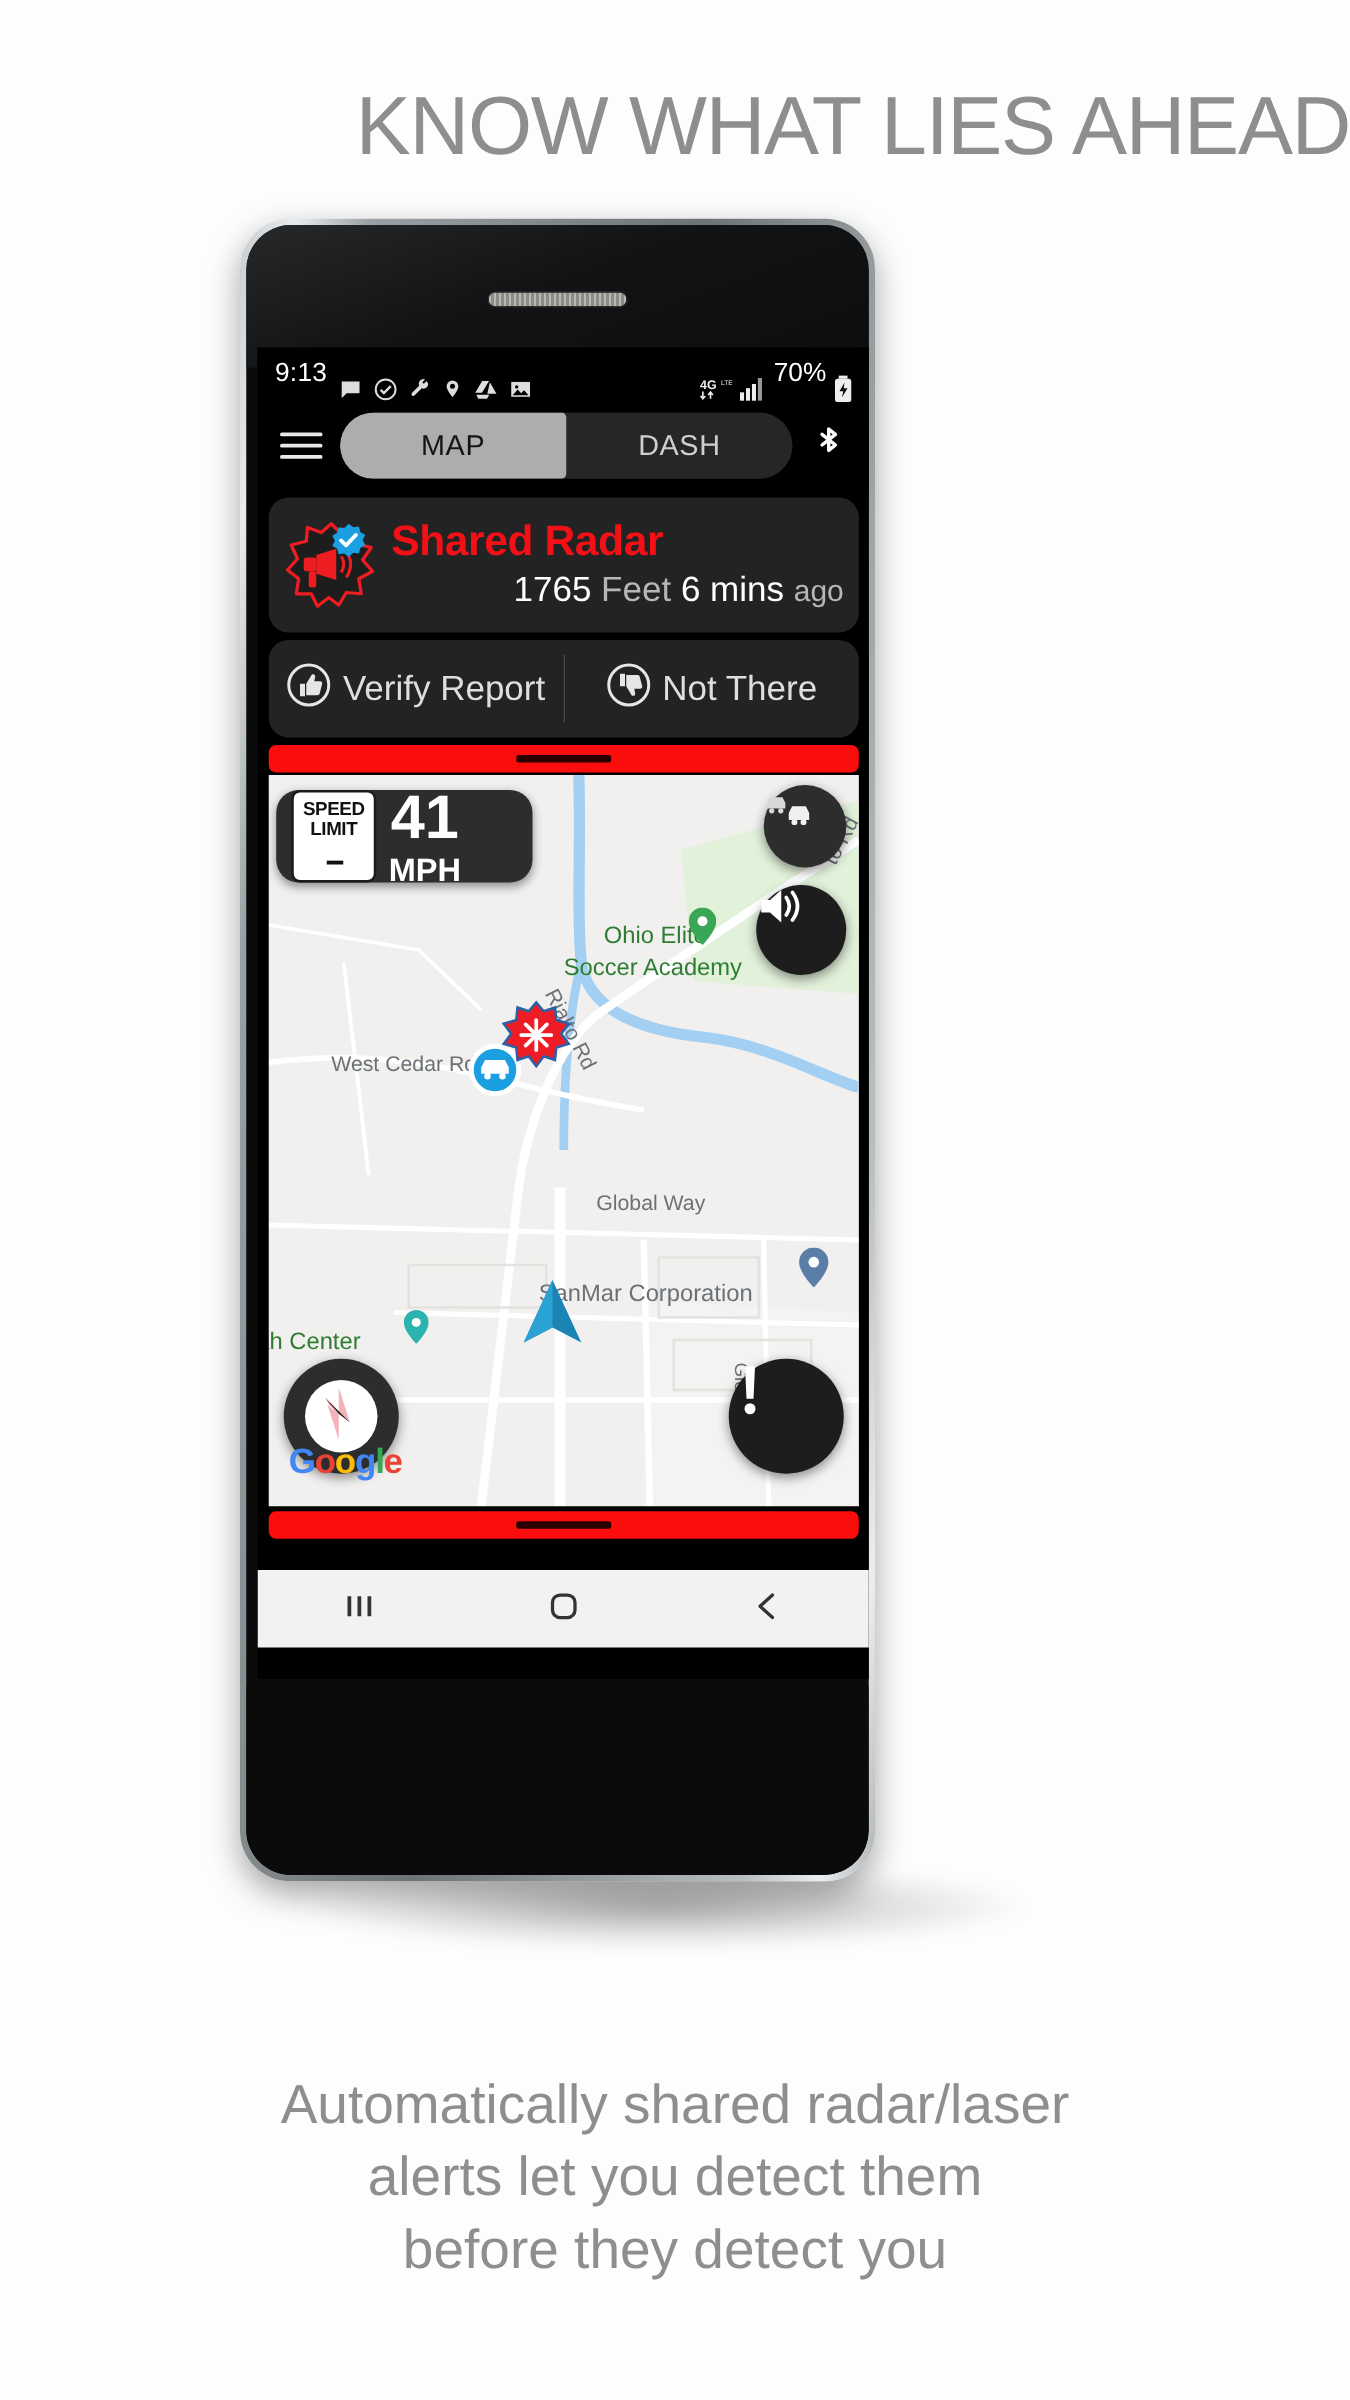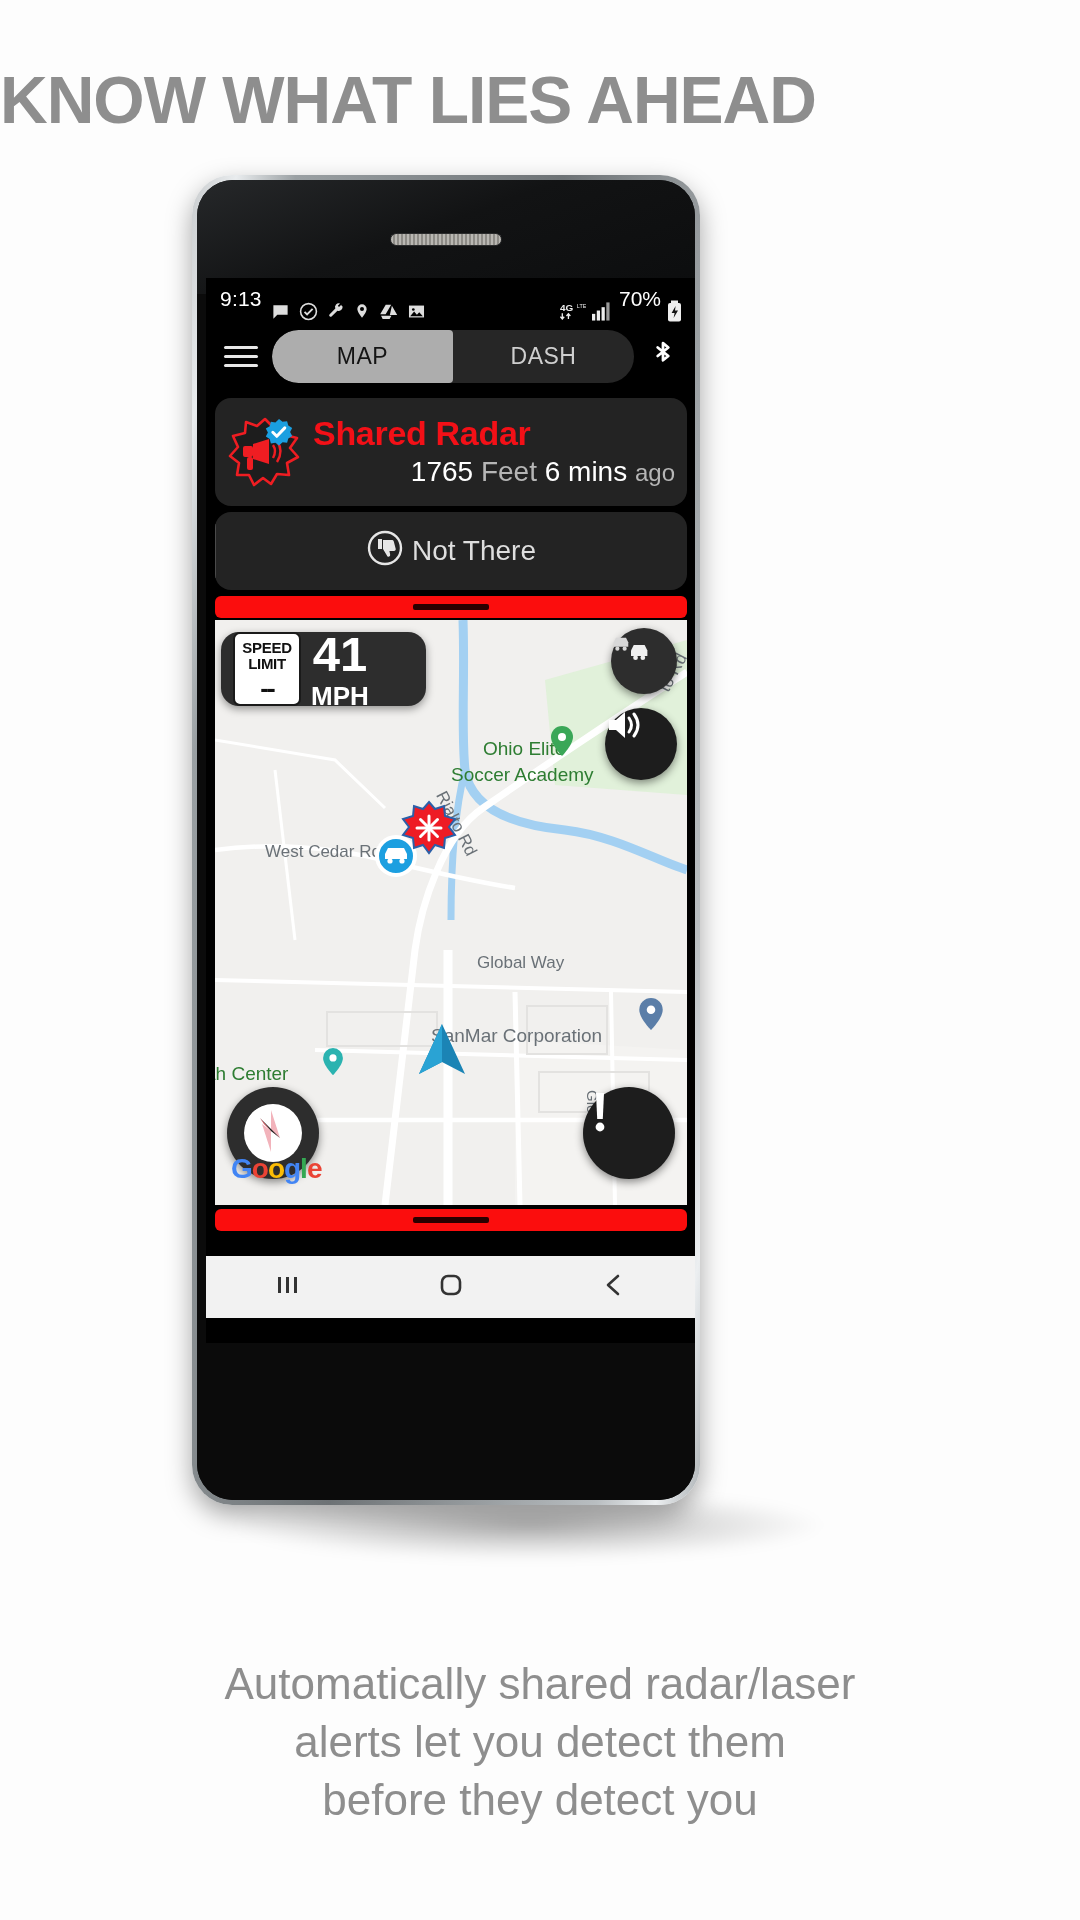--- a/index.html
+++ b/index.html
@@ -7,23 +7,23 @@
     width: 1080px; height: 1920px;
     background: #ffffff;
     font-family: "Liberation Sans", sans-serif;
     overflow: hidden;
   }
   #root { position: relative; width: 1080px; height: 1920px; background: #fdfdfd; }
 
   
   .headline {
     position: absolute; top: 62px; left: 0; width: 1080px;
-    text-align: left;
+    text-align: right;
     font-size: 66px; letter-spacing: -1px;
-    color: #8e8e8e; font-weight: 700;
+    color: #8e8e8e; font-weight: 400;
     font-family: "Liberation Sans", sans-serif;
   }
 
   
   .caption {
     position: absolute; top: 1655px; left: 0; width: 1080px;
     text-align: center; color: #8e8e8e;
     font-size: 44px; line-height: 58px; font-weight: 400;
   }
   .caption div { white-space: nowrap; }
@@ -312,20 +312,30 @@
             <div class="alert-sub">
               <span class="w">1765</span>
               <span class="g">Feet</span>
               <span class="w">6 mins</span>
               <span class="sm">ago</span>
             </div>
           </div>
         </div>
 
         <div class="actions">
+          <div class="action">
+            <span>
+              <svg width="36" height="36" viewBox="0 0 36 36">
+                <circle cx="18" cy="18" r="16" fill="none" stroke="#e6e6e6" stroke-width="2.4"></circle>
+                <path d="M11 17h4v10h-4z" fill="#e6e6e6"></path>
+                <path d="M16 17l4.5-7.5c1.7-.6 3 .4 2.6 2.2L22.4 15H27c1.3 0 2 1 1.7 2.2l-1.9 7.4c-.2 1-1 1.5-2 1.5H16z" fill="#e6e6e6"></path>
+              </svg>
+            </span>
+            <span>Verify Report</span>
+          </div>
           <div class="divider"></div>
           <div class="action">
             <span>
               <svg width="36" height="36" viewBox="0 0 36 36">
                 <circle cx="18" cy="18" r="16" fill="none" stroke="#e6e6e6" stroke-width="2.4"></circle>
                 <path d="M11 9h4v10h-4z" fill="#e6e6e6"></path>
                 <path d="M16 19l4.5 7.5c1.7.6 3-.4 2.6-2.2L22.4 21H27c1.3 0 2-1 1.7-2.2l-1.9-7.4c-.2-1-1-1.5-2-1.5H16z" fill="#e6e6e6"></path>
               </svg>
             </span>
             <span>Not There</span>

